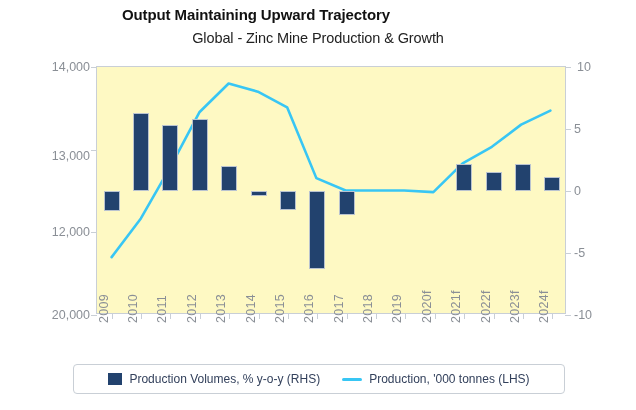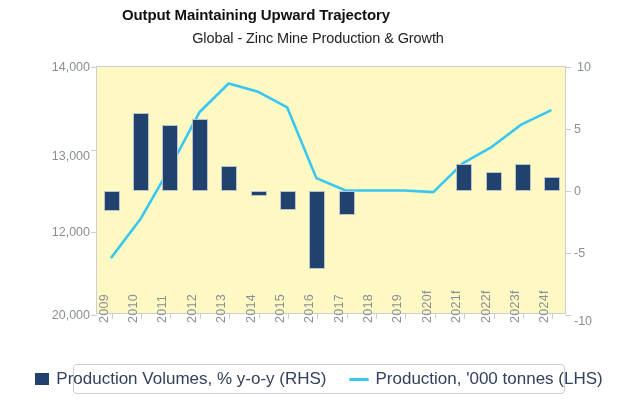--- a/index.html
+++ b/index.html
@@ -86,21 +86,21 @@
     background:#ffffff;
     display:flex;align-items:center;justify-content:center;gap:22px;
   }
   .legend-item{display:flex;align-items:center;gap:7px;}
   .legend-swatch-bar{
     width:14px;height:12px;background:#22426e;display:inline-block;
   }
   .legend-swatch-line{
     width:20px;height:3px;background:#38c6f4;display:inline-block;border-radius:2px;
   }
-  .legend-label{font-size:17px;color:#33415c;white-space:nowrap;}
+  .legend-label{font-size:12px;color:#33415c;white-space:nowrap;}
 </style>
 </head>
 <body>
 
 <div id="root">
 
   <div class="title">Output Maintaining Upward Trajectory</div>
   <div class="subtitle">Global - Zinc Mine Production &amp; Growth</div>
 
   <div class="plot">
@@ -118,21 +118,21 @@
         <div class="ylab-l" style="top: 248px;">20,000</div>
         <div class="tick-r" style="top: 0px;"></div>
         <div class="ylab-r" style="top: 0px; margin-left: 12px;">10</div>
         <div class="tick-r" style="top: 62px;"></div>
         <div class="ylab-r" style="top: 62px;">5</div>
         <div class="tick-r" style="top: 124px;"></div>
         <div class="ylab-r" style="top: 124px;">0</div>
         <div class="tick-r" style="top: 186px;"></div>
         <div class="ylab-r" style="top: 186px;">-5</div>
         <div class="tick-r" style="top: 248px;"></div>
-        <div class="ylab-r" style="top: 254px;">-10</div>
+        <div class="ylab-r" style="top: 248px;">-10</div>
         <div class="tick-x" style="left: 14.6875px;"></div>
         <div class="xlab" style="left: 20.6875px;">2009</div>
         <div class="tick-x" style="left: 44.0625px;"></div>
         <div class="xlab" style="left: 50.0625px;">2010</div>
         <div class="tick-x" style="left: 73.4375px;"></div>
         <div class="xlab" style="left: 79.4375px;">2011</div>
         <div class="tick-x" style="left: 102.812px;"></div>
         <div class="xlab" style="left: 108.812px;">2012</div>
         <div class="tick-x" style="left: 132.188px;"></div>
         <div class="xlab" style="left: 138.188px;">2013</div>

